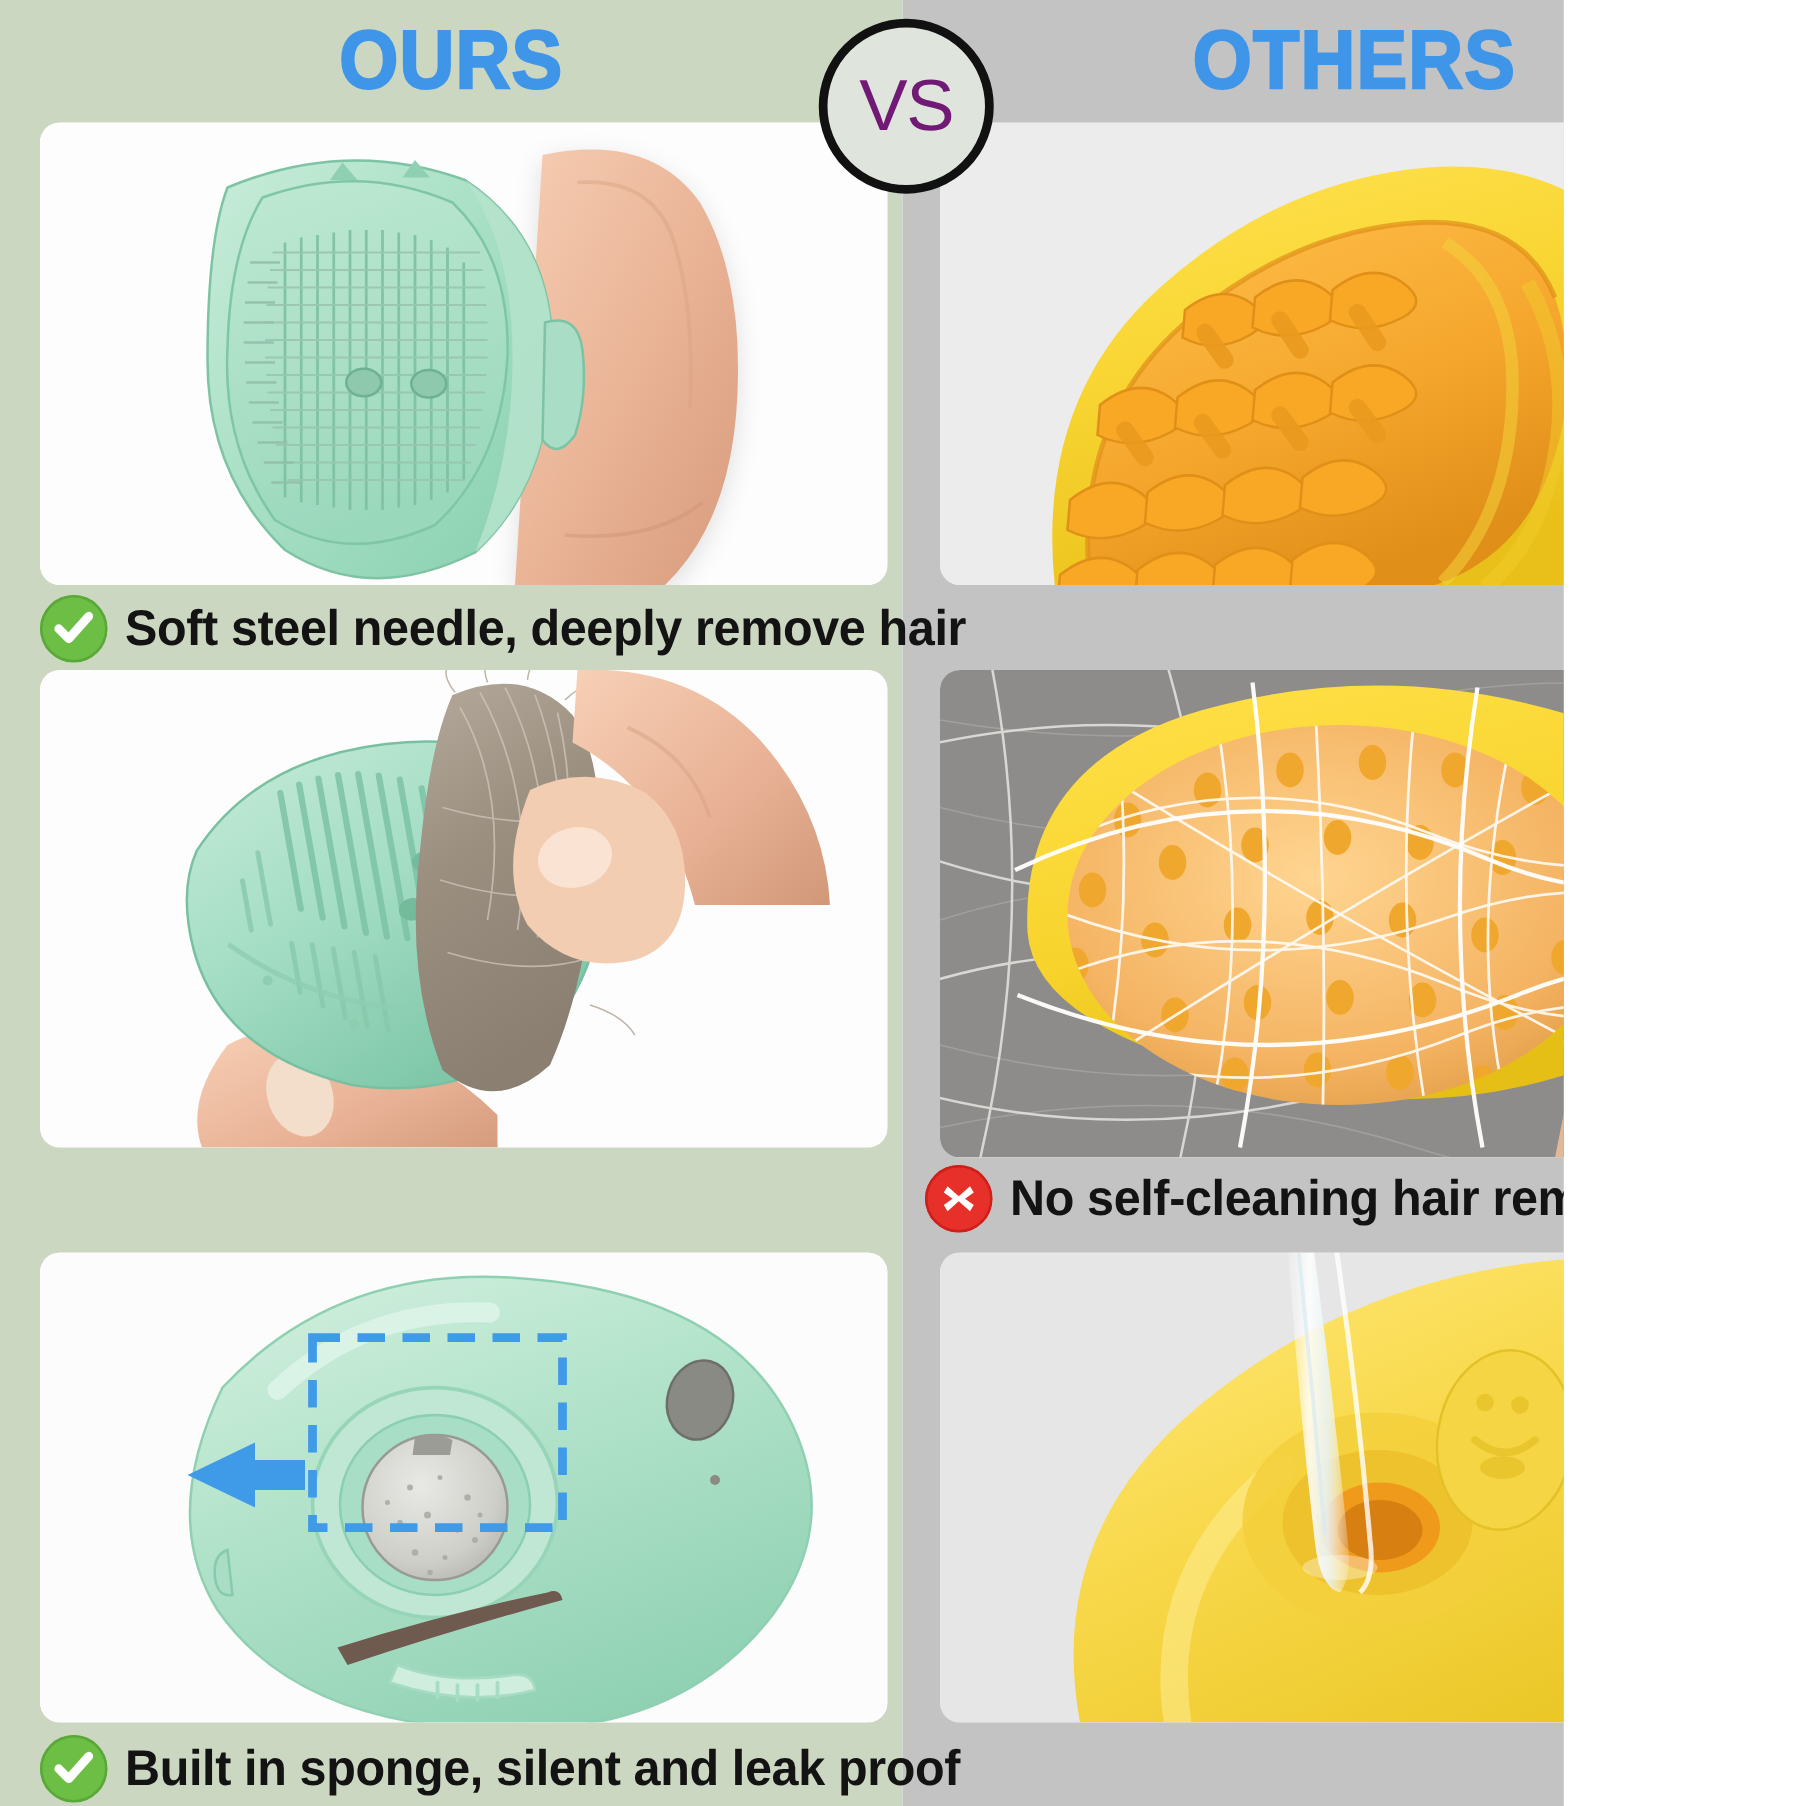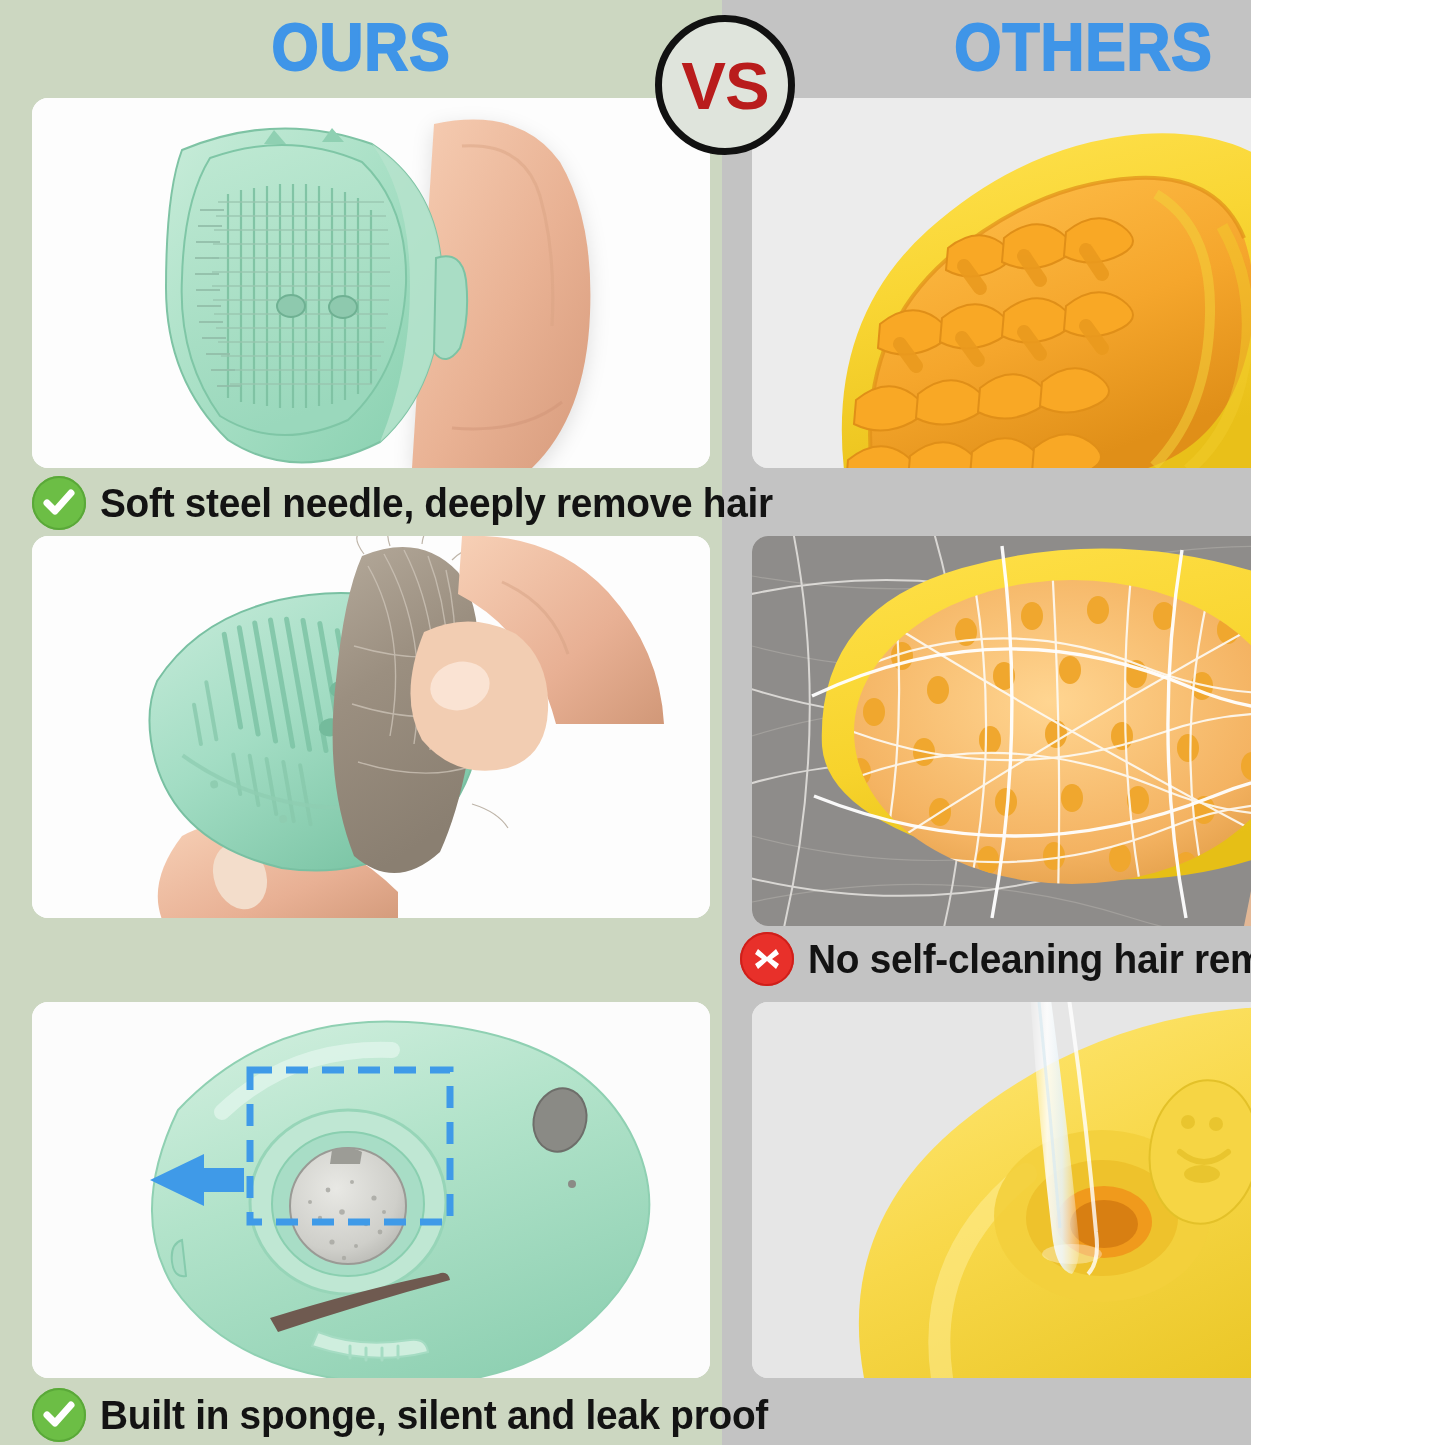--- a/index.html
+++ b/index.html
@@ -57,23 +57,23 @@
     border-radius: 50%;
     background: #dfe4dc;
     border: 7px solid #111111;
     box-sizing: border-box;
     z-index: 6;
     display: flex;
     align-items: center;
     justify-content: center;
   }
   .vs-badge span {
-    font-size: 67px;
-    font-weight: 700;
-    color: #b91c1c;
+    font-size: 58px;
+    font-weight: 400;
+    color: #701a75;
     letter-spacing: -1px;
     line-height: 1;
   }
 
   
   .card {
     position: absolute;
     border-radius: 16px;
     overflow: hidden;
   }

